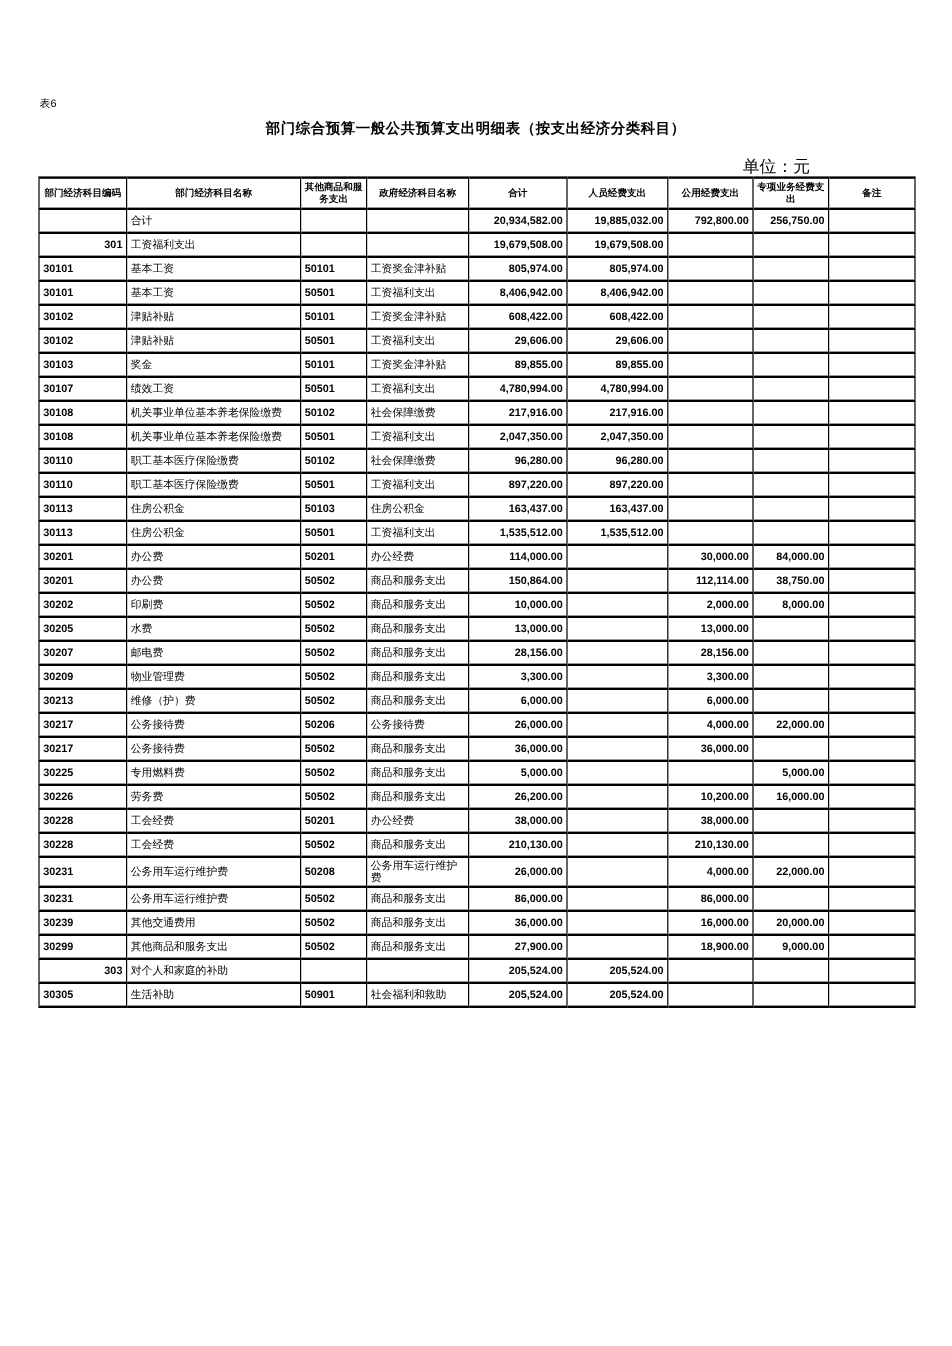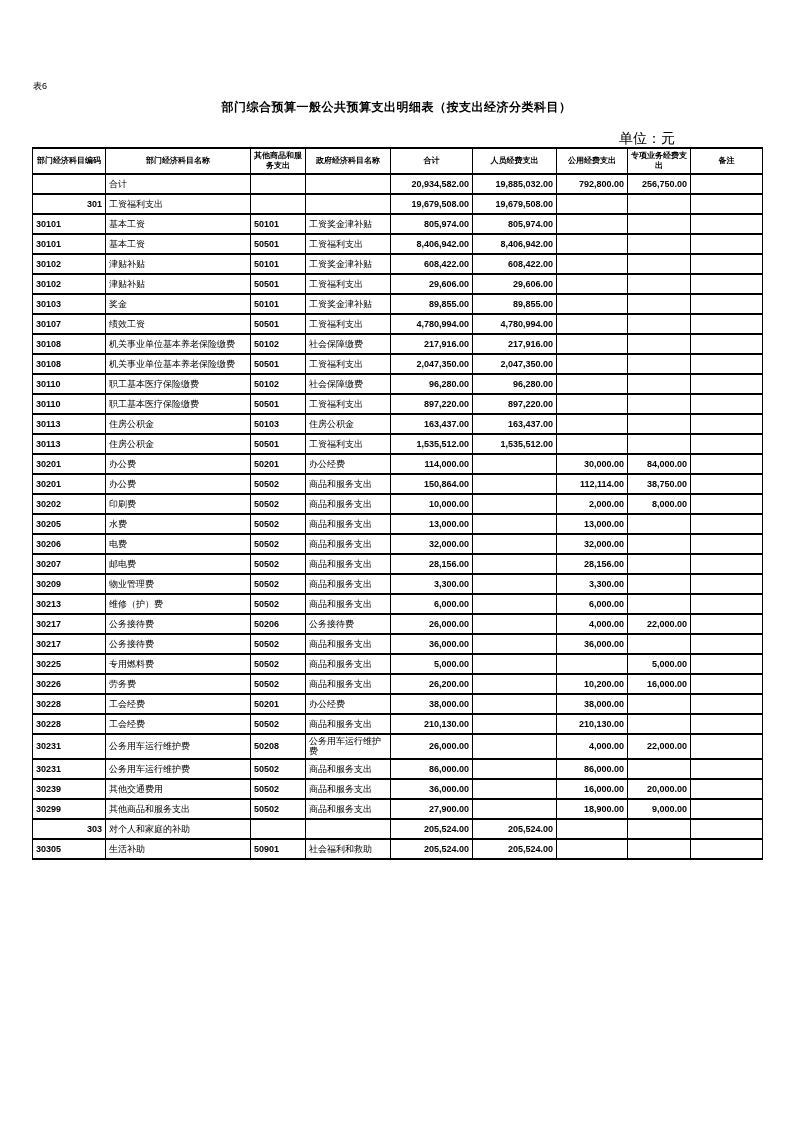--- a/index.html
+++ b/index.html
@@ -298,31 +298,20 @@
           <td class="name">水费</td>
           <td class="code gov">50502</td>
           <td class="name">商品和服务支出</td>
           <td class="num">13,000.00</td>
           <td class="num"></td>
           <td class="num">13,000.00</td>
           <td class="num"></td>
           <td class="remark"></td>
         </tr>
         <tr>
-          <td class="code sub">30206</td>
-          <td class="name">电费</td>
-          <td class="code gov">50502</td>
-          <td class="name">商品和服务支出</td>
-          <td class="num">32,000.00</td>
-          <td class="num"></td>
-          <td class="num">32,000.00</td>
-          <td class="num"></td>
-          <td class="remark"></td>
-        </tr>
-        <tr>
           <td class="code sub">30207</td>
           <td class="name">邮电费</td>
           <td class="code gov">50502</td>
           <td class="name">商品和服务支出</td>
           <td class="num">28,156.00</td>
           <td class="num"></td>
           <td class="num">28,156.00</td>
           <td class="num"></td>
           <td class="remark"></td>
         </tr>

